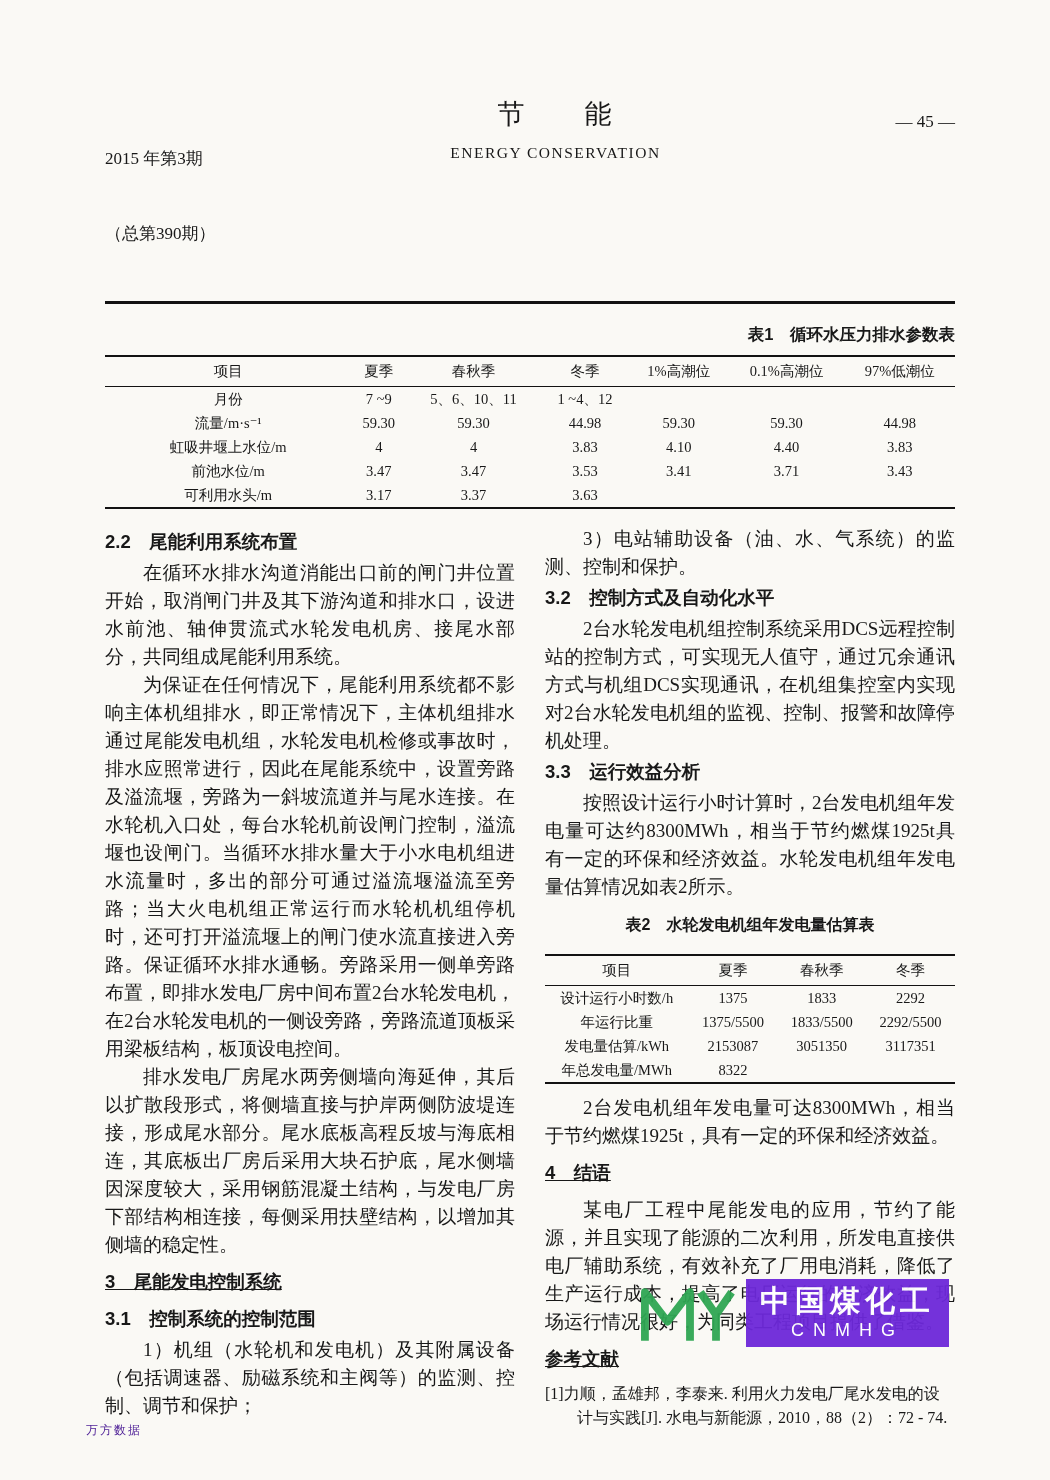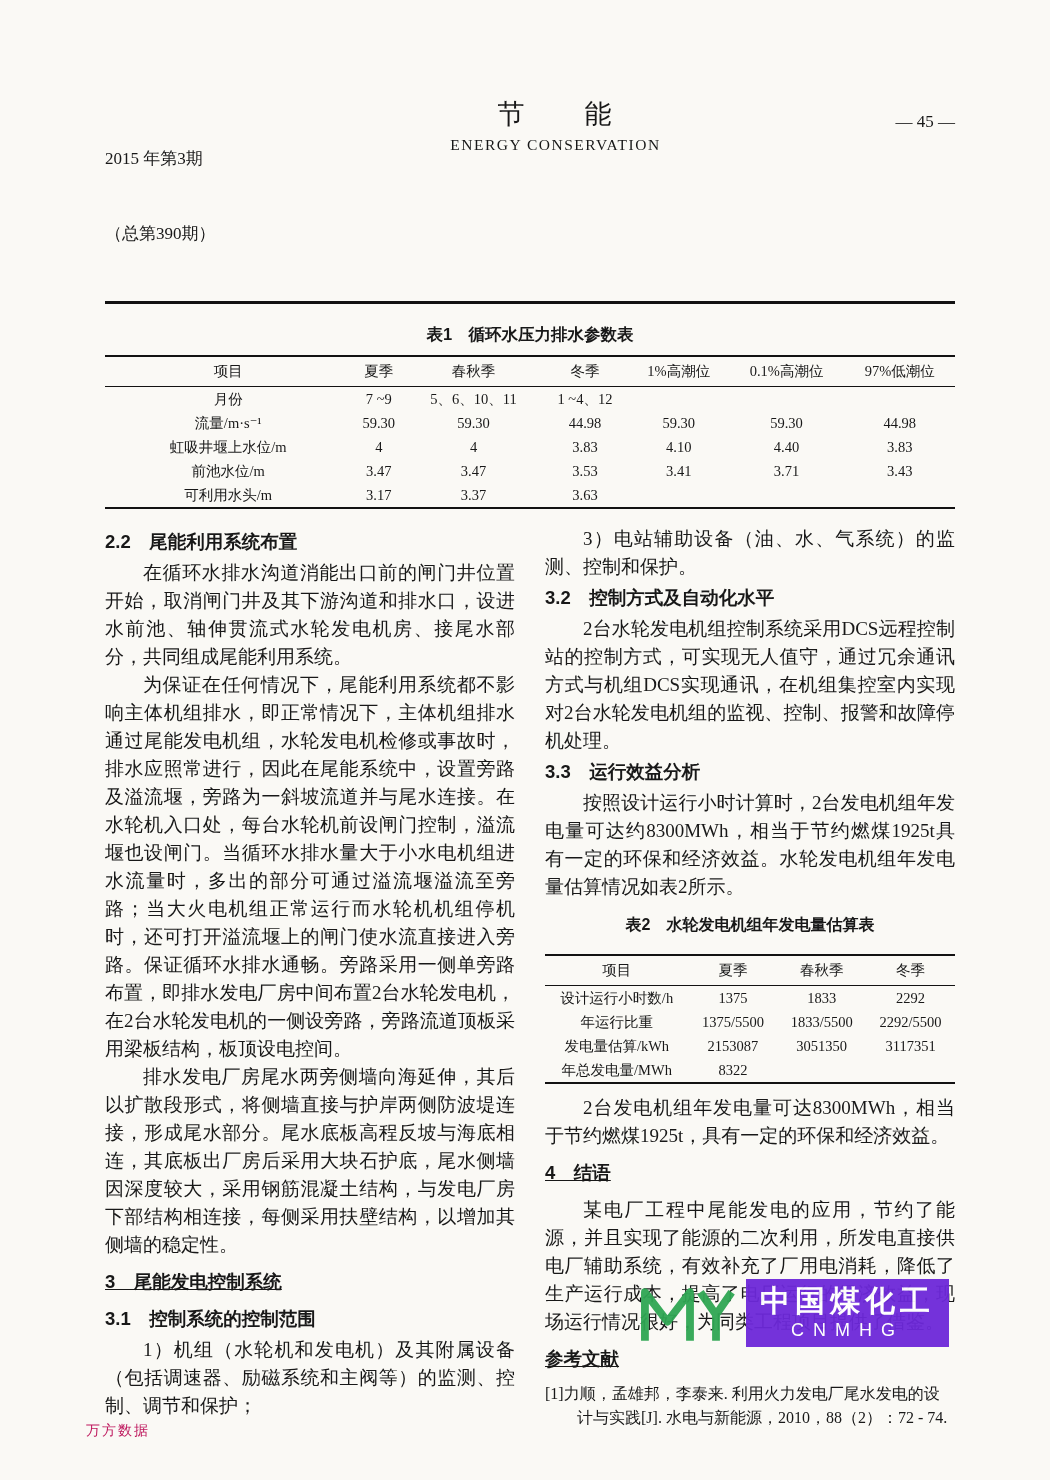--- a/index.html
+++ b/index.html
@@ -8,25 +8,25 @@
     background:#faf9f5;color:#181818;
     font-family:"Liberation Serif","DejaVu Serif",serif;
   }
   .page{position:absolute;left:0;top:0;width:1050px;height:1480px;
     padding:96px 95px 0 105px;box-sizing:border-box;}
   
   .hdr{display:flex;justify-content:space-between;align-items:flex-start;}
   .hdr-left{font-size:17px;line-height:25px;white-space:pre;}
   .hdr-center{text-align:center;flex:1;}
   .journal-cn{font-size:27px;white-space:pre;letter-spacing:2px;}
-  .journal-en{font-size:15.5px;letter-spacing:1.5px;margin-top:4px;}
+  .journal-en{font-size:15.5px;letter-spacing:1.5px;margin-top:12px;}
   .hdr-right{font-size:17px;padding-top:16px;white-space:nowrap;}
   .rule{height:0;border-bottom:3.5px solid #121212;margin-top:5px;}
   
-  .t1-title{text-align:center;font-weight:700;font-size:16.5px;margin:20px 0 9px;
+  .t1-title{text-align:right;font-weight:700;font-size:16.5px;margin:20px 0 9px;
     font-family:"Liberation Sans","DejaVu Sans",sans-serif;}
   table.datatable{width:100%;border-collapse:collapse;
     border-top:2.5px solid #121212;border-bottom:2.5px solid #121212;
     font-size:14.5px;line-height:21px;}
   table.datatable th{font-weight:400;border-bottom:1.3px solid #121212;
     padding:4px 2px;text-align:center;}
   table.datatable td{padding:1.5px 2px;text-align:center;}
   .t1 th:first-child{width:29%;}
   .t2{width:97%;margin:0 auto 10px;}
   .t2 th:first-child{width:35%;}
@@ -42,21 +42,21 @@
   .ref{font-size:16px;line-height:24px;padding-left:2em;text-indent:-2em;margin:2px 0;text-align:left;}
   
   .watermark{position:absolute;left:638px;top:1276px;display:flex;align-items:center;gap:4px;opacity:.95;}
   .wm-logo{width:104px;height:74px;}
   .wm-block{background:#6d28d9;color:#fff;text-align:center;padding:4px 14px 6px;}
   .wm-cn{font-size:30px;font-weight:700;letter-spacing:5px;line-height:36px;
     font-family:"Liberation Sans","DejaVu Sans",sans-serif;}
   .wm-en{font-size:18px;letter-spacing:9px;line-height:22px;
     font-family:"Liberation Sans","DejaVu Sans",sans-serif;}
   
-  .footer{position:absolute;left:86px;top:1422px;font-size:14px;color:#be185d;letter-spacing:2px;}
+  .footer{position:absolute;left:86px;top:1422px;font-size:12px;color:#4c1d95;letter-spacing:2px;}
 </style>
 </head>
 <body>
 
 <div class="page">
 
   <header class="hdr">
     <div class="hdr-left">
       <div>2015 年第3期</div>
       <div>（总第390期）</div>

